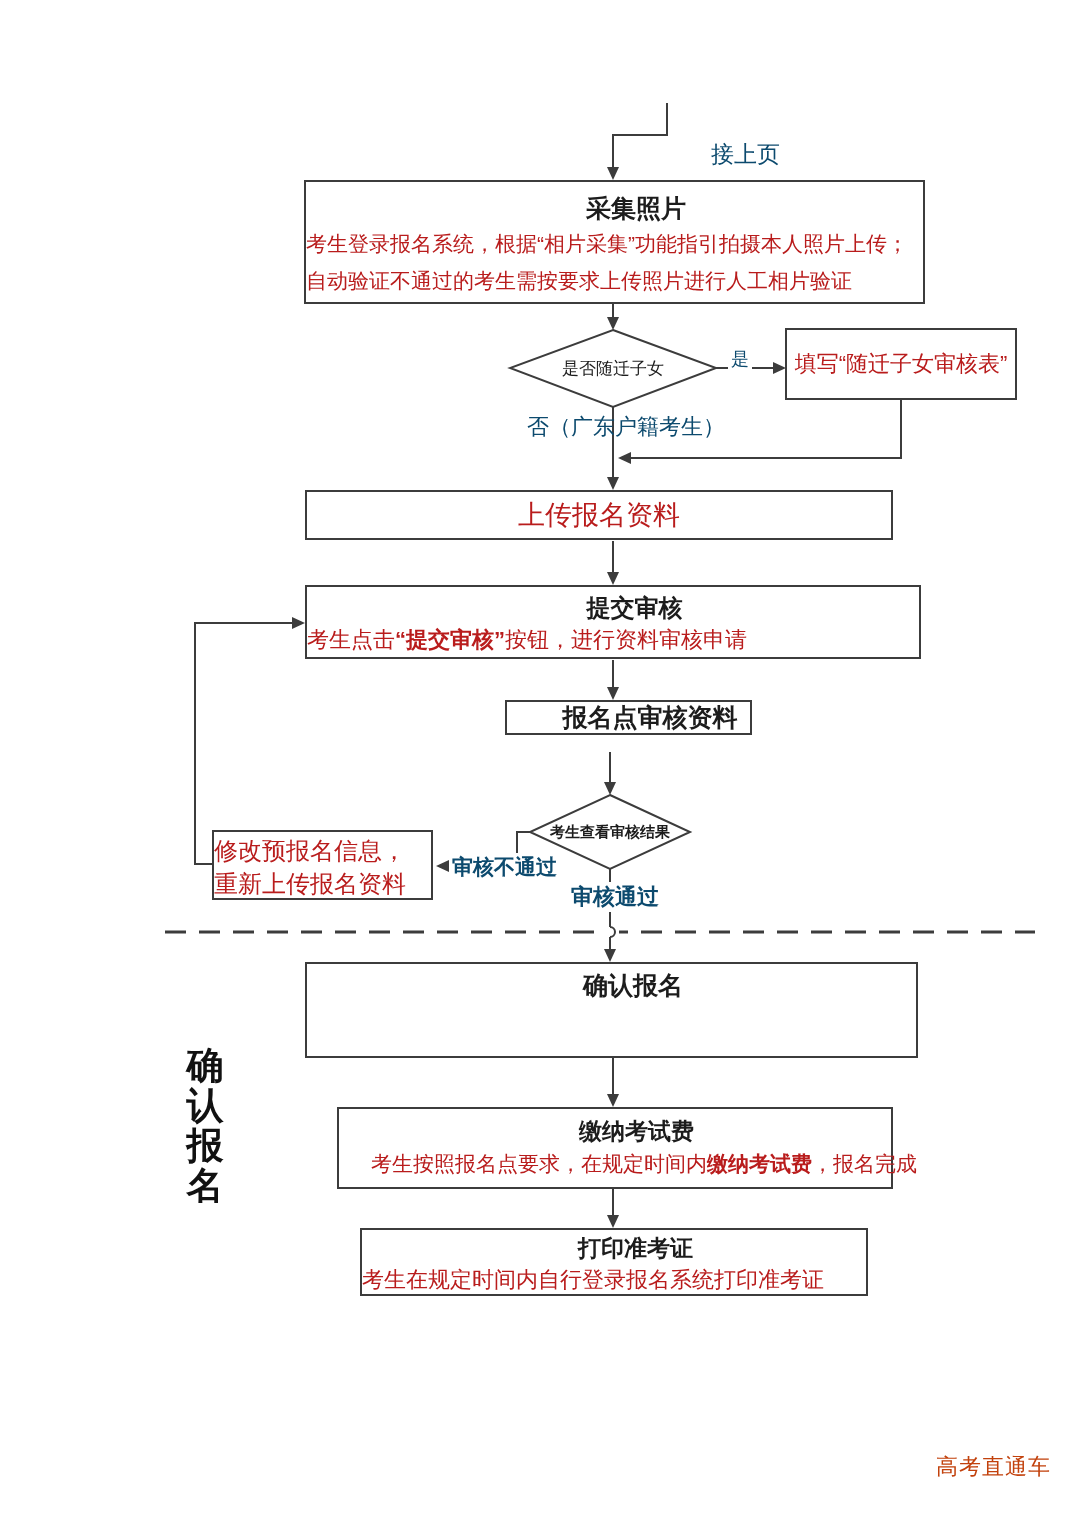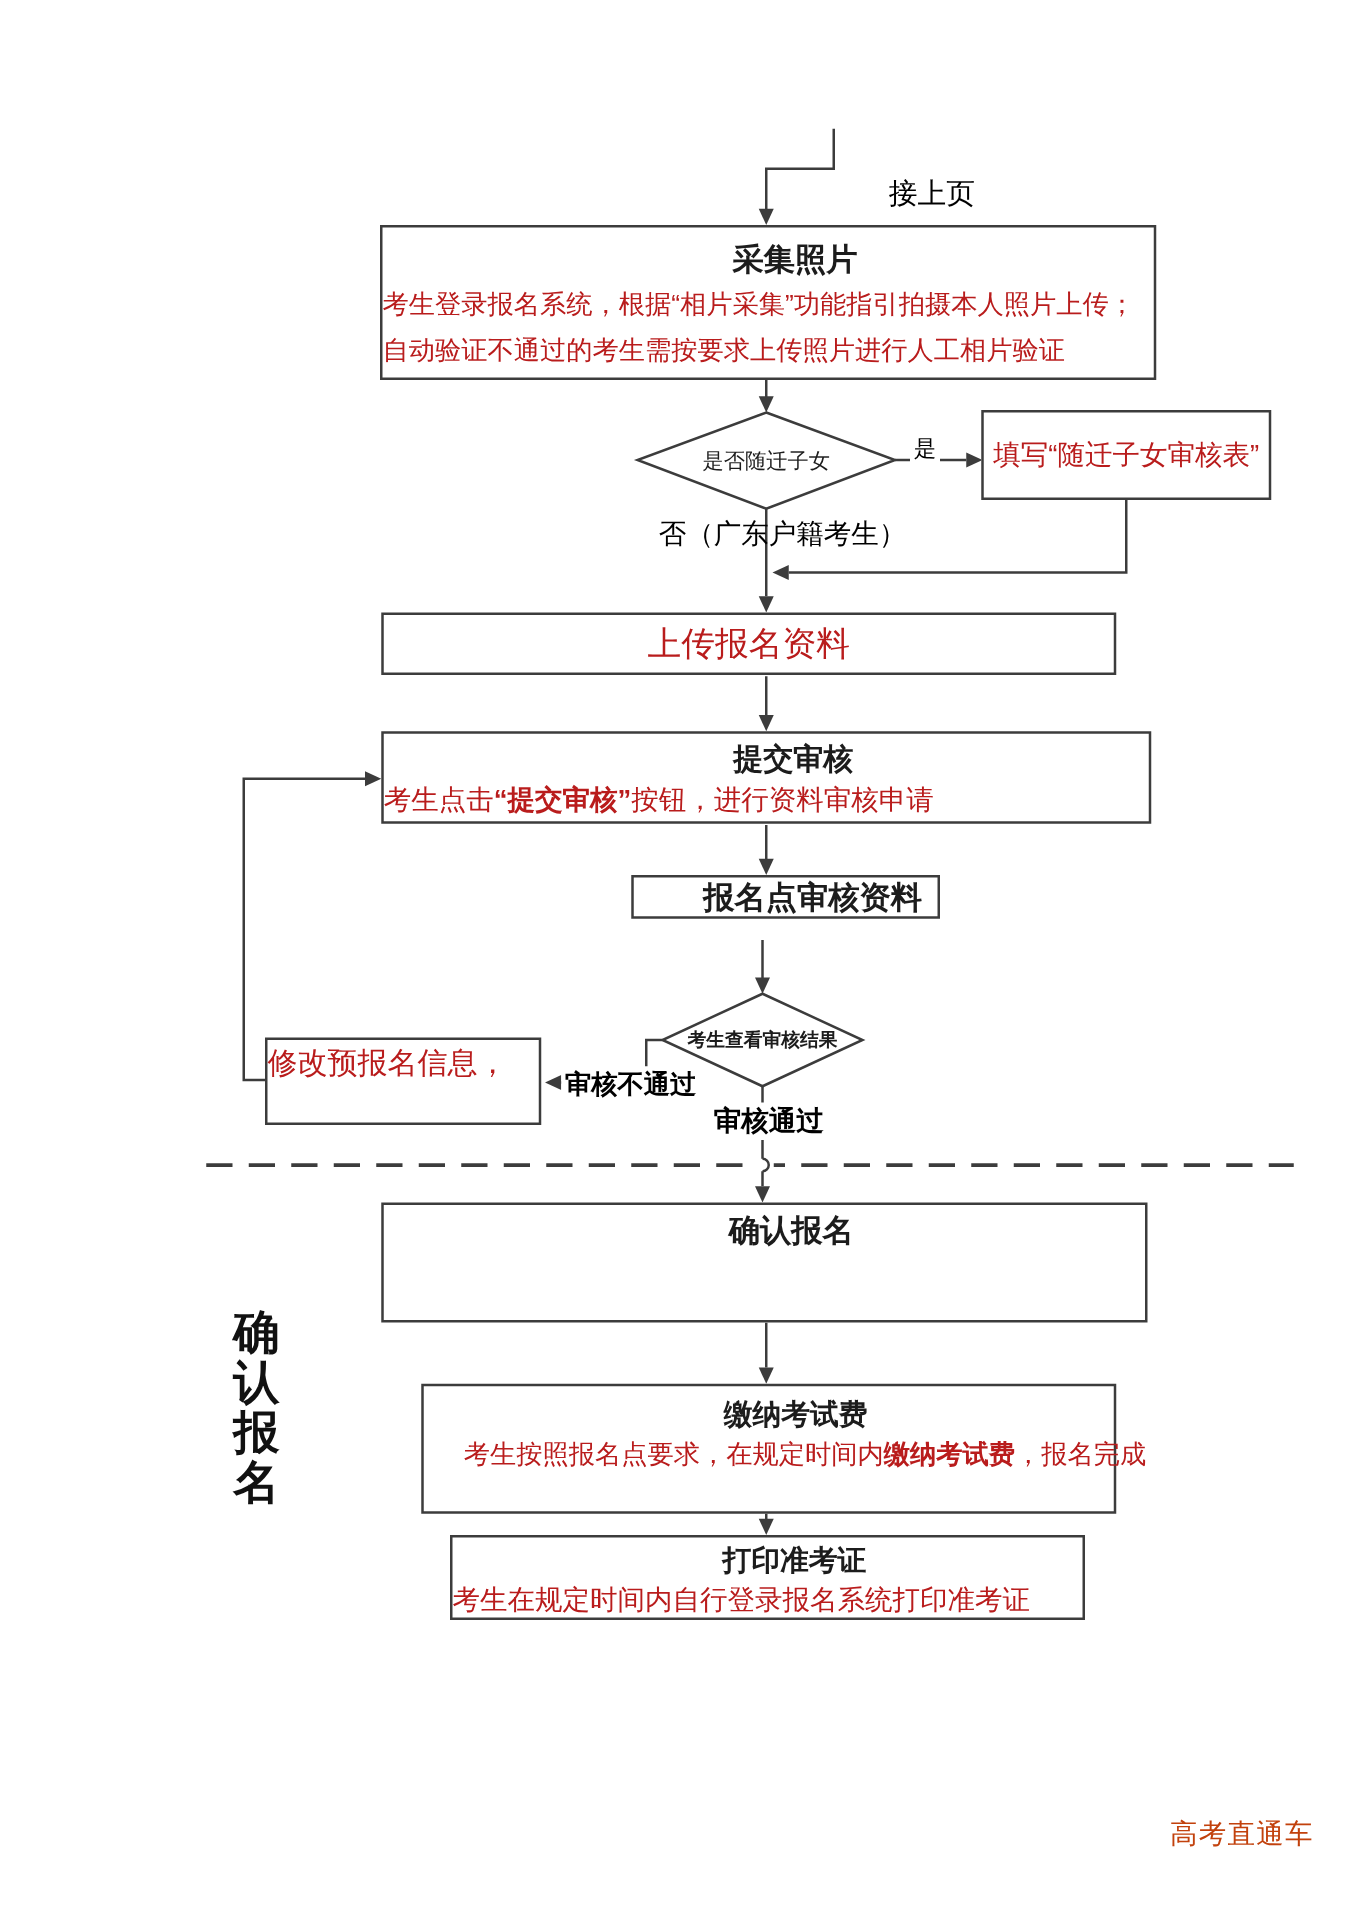--- a/index.html
+++ b/index.html
@@ -3,21 +3,21 @@
 <meta charset="utf-8">
 <style>
   html,body{margin:0;padding:0;background:#ffffff;}
   body{font-family:"Liberation Sans","DejaVu Sans",sans-serif;color:#222;}
   #canvas{position:relative;width:1080px;height:1527px;background:#ffffff;overflow:hidden;}
   #wires{position:absolute;left:0;top:0;width:1080px;height:1527px;}
   .box{position:absolute;border:2px solid #3c3c3c;background:#ffffff;box-sizing:border-box;}
   .box-title{font-weight:bold;text-align:center;color:#1c1c1c;padding-left:43px;}
   .box-body{color:#b91c1c;}
   .center-flex{display:flex;align-items:center;justify-content:center;}
-  .lbl{position:absolute;color:#000000;white-space:nowrap;}
+  .lbl{position:absolute;color:#0c4a6e;white-space:nowrap;}
   .on-line{background:#ffffff;padding:0 3px;}
   .bold{font-weight:bold;}
   .diamond-text{position:absolute;text-align:center;color:#1c1c1c;}
   #v-section-label{position:absolute;left:184px;top:1046px;width:42px;
     font-size:37px;font-weight:bold;line-height:40px;word-break:break-all;
     text-align:center;color:#111;}
   #watermark{position:absolute;left:936px;top:1452px;font-size:22px;
     color:#c2410c;letter-spacing:1px;}
 </style>
 </head>
@@ -110,29 +110,30 @@
   <div class="box center-flex" style="left:505px;top:700px;width:247px;height:35px;">
     <div class="box-title" style="font-size:25px;">报名点审核资料</div>
   </div>
 
   <div class="diamond-text bold" style="left:530px;top:823px;width:160px;font-size:15px;">考生查看审核结果</div>
   <div class="lbl on-line bold" style="left:449px;top:853px;font-size:21px;">审核不通过</div>
   <div class="lbl on-line bold" style="left:568px;top:882px;font-size:22px;">审核通过</div>
 
   <div class="box" style="left:212px;top:830px;width:221px;height:70px;padding-top:2px;">
     <div class="box-body" style="font-size:24px;line-height:33px;">修改预报名信息，</div>
+    <div class="box-body" style="font-size:24px;line-height:33px;">重新上传报名资料</div>
   </div>
 
   <div class="box" style="left:305px;top:962px;width:613px;height:96px;padding-top:4px;">
     <div class="box-title" style="font-size:25px;line-height:34px;">确认报名</div>
   </div>
 
   <div id="v-section-label">确认报名</div>
 
-  <div class="box" style="left:337px;top:1107px;width:556px;height:104px;padding-top:6px;">
+  <div class="box" style="left:337px;top:1107px;width:556px;height:82px;padding-top:6px;">
     <div class="box-title" style="font-size:23px;line-height:32px;">缴纳考试费</div>
     <div class="box-body" style="font-size:21px;line-height:33px;white-space:nowrap;padding-left:32px;">
       <span>考生按照报名点要求，在规定时间内</span><span class="bold">缴纳考试费</span><span>，报名完成</span>
     </div>
   </div>
 
   <div class="box" style="left:360px;top:1228px;width:508px;height:68px;padding-top:3px;">
     <div class="box-title" style="font-size:23px;line-height:31px;">打印准考证</div>
     <div class="box-body" style="font-size:22px;line-height:32px;white-space:nowrap;">考生在规定时间内自行登录报名系统打印准考证</div>
   </div>

